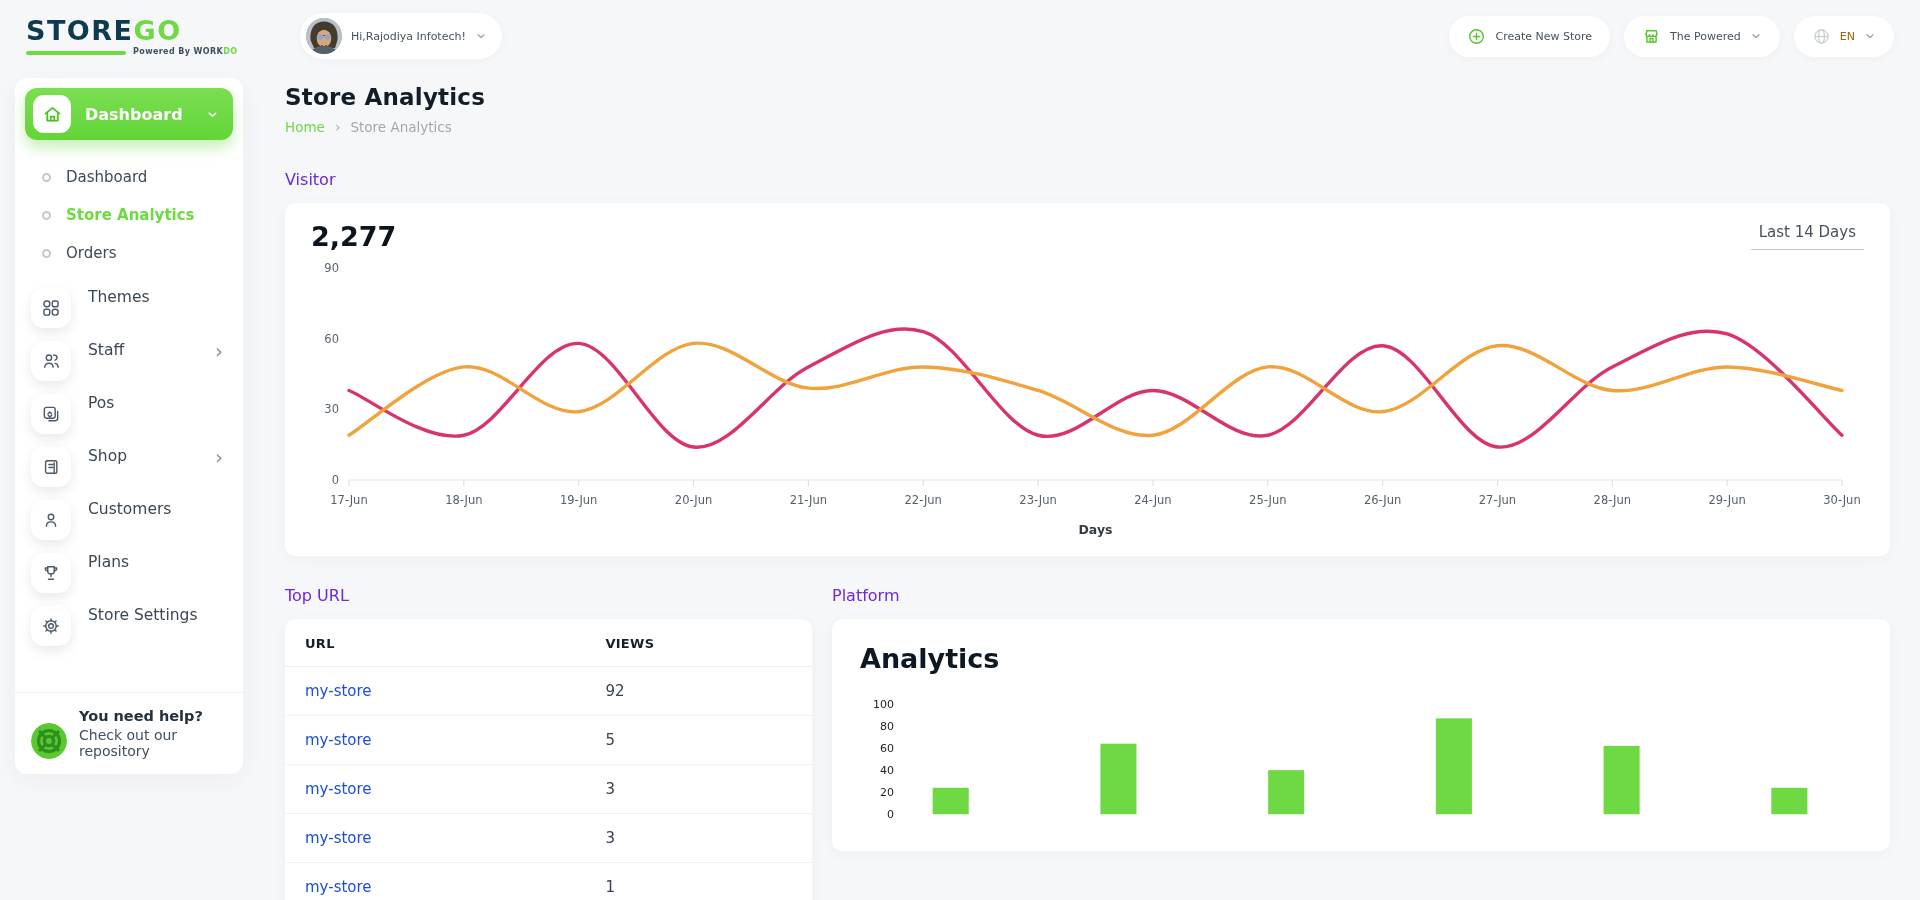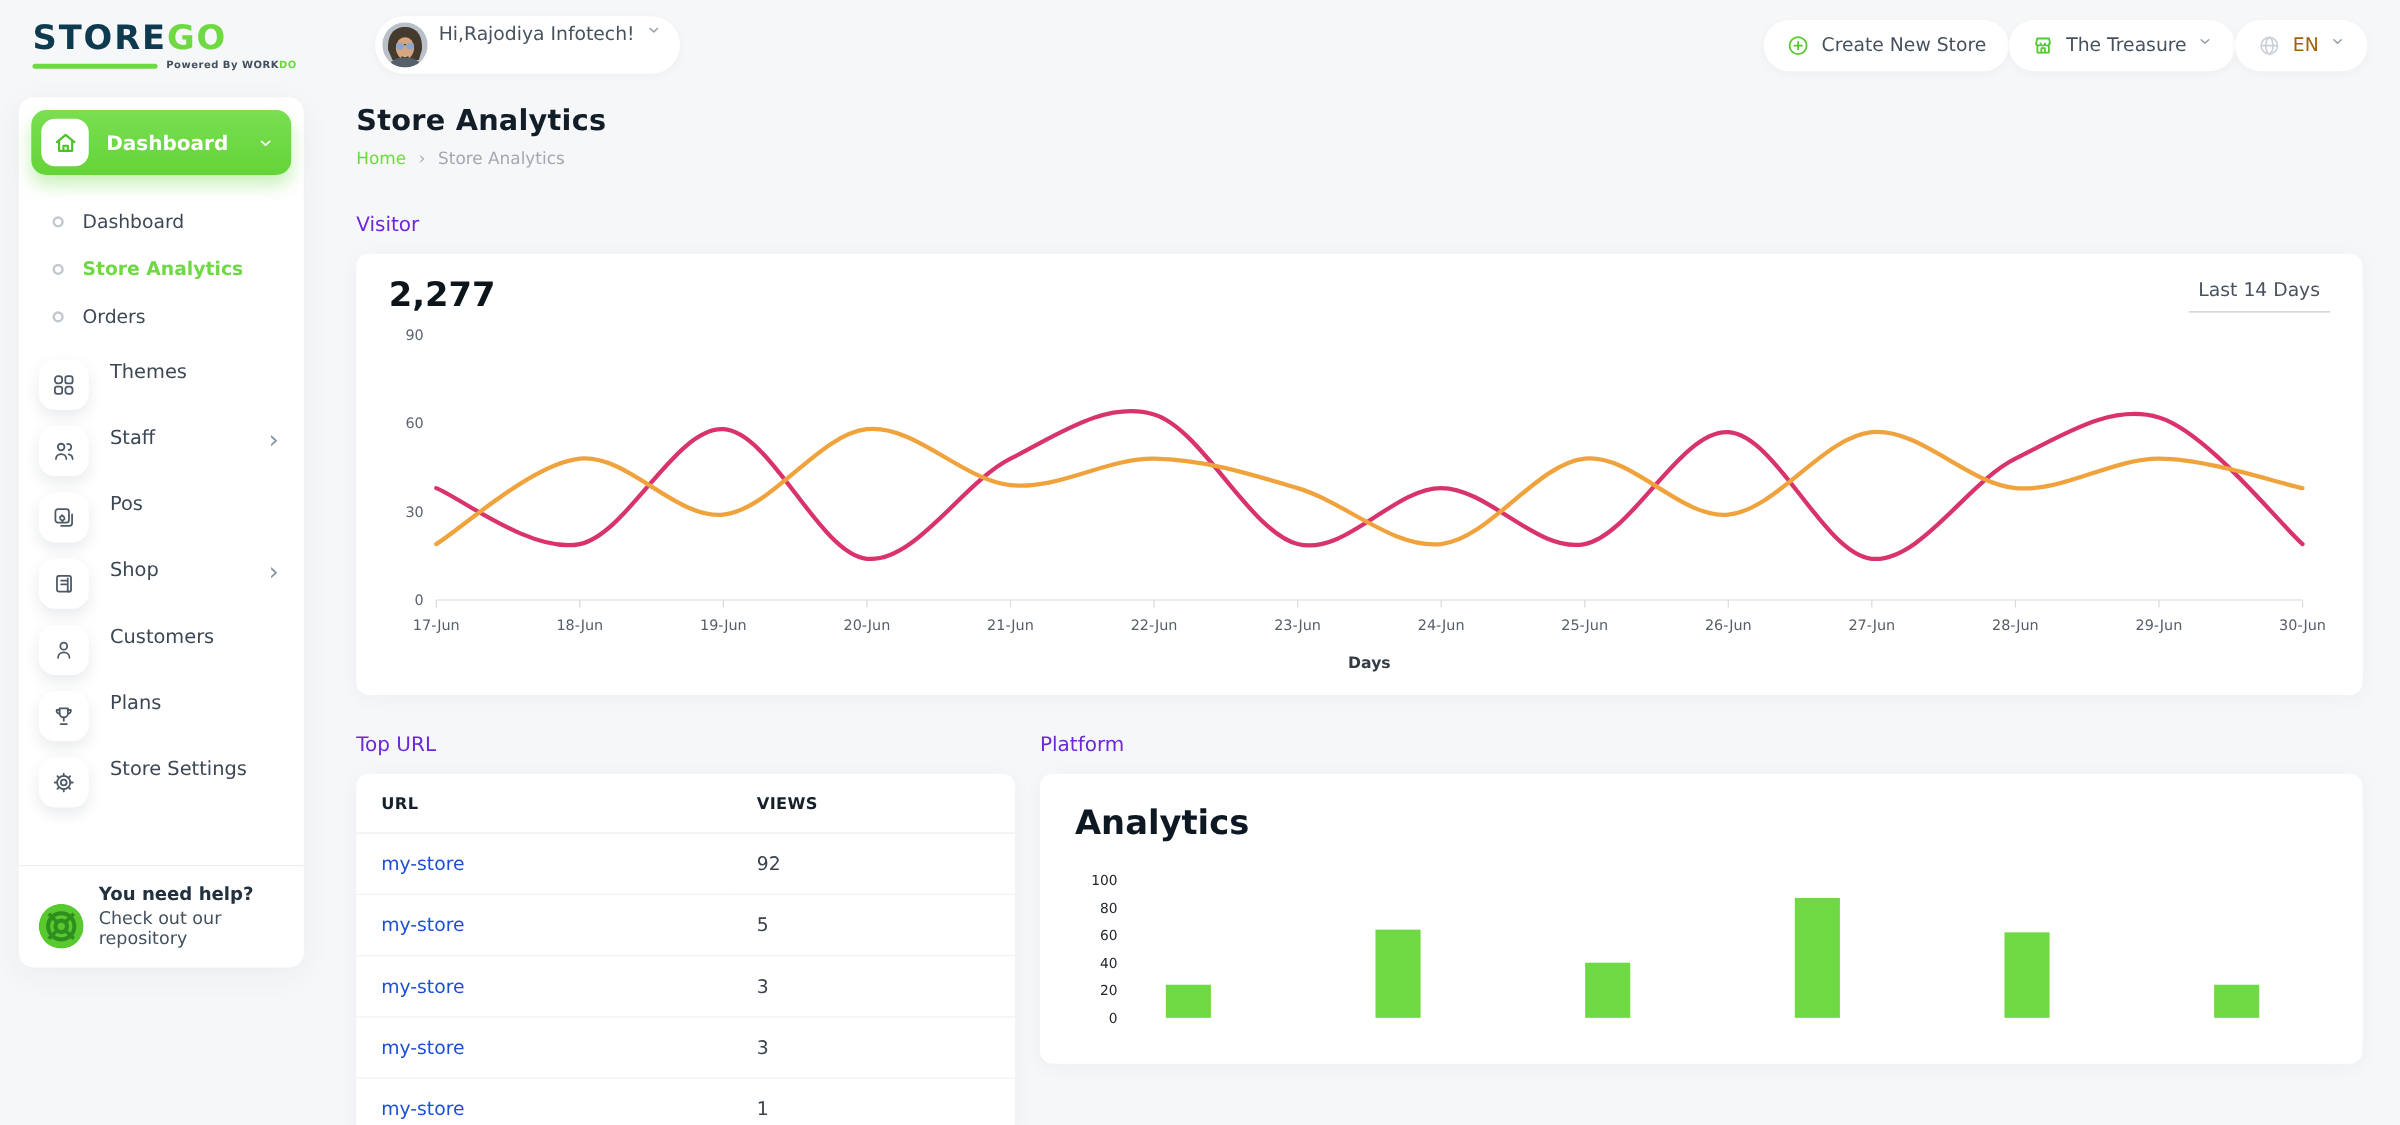--- a/index.html
+++ b/index.html
@@ -9,25 +9,25 @@
 
   
   .header{display:flex;align-items:center;height:62px;padding:10px 26px 0 26px}
   .logo{width:230px;cursor:pointer}
   .logo-text{font-size:27px;font-weight:bold;letter-spacing:1.5px;line-height:1}
   .logo-store{color:#0e3a50}.logo-go{color:#6fd943}
   .logo-sub{display:flex;align-items:flex-end;gap:7px;margin-top:3px}
   .logo-bar{height:4px;width:100px;background:#6fd943;border-radius:2px;margin-bottom:1px}
   .logo-powered{font-size:8px;font-weight:bold;color:#42505c;letter-spacing:.4px;white-space:nowrap}
   .logo-powered .do{color:#6fd943}
-  .pill{display:flex;align-items:flex-start;gap:9px;background:#fff;border-radius:26px;padding:11px 18px;
-        font-size:15px;color:#47525e;box-shadow:0 2px 8px rgba(25,45,65,.04);cursor:pointer;white-space:nowrap}
+  .pill{display:flex;align-items:center;gap:9px;background:#fff;border-radius:26px;padding:11px 18px;
+        font-size:11px;color:#47525e;box-shadow:0 2px 8px rgba(25,45,65,.04);cursor:pointer;white-space:nowrap}
   .user-chip{margin-left:44px;padding:5px 15px 5px 6px}
   .avatar{width:36px;height:36px;border-radius:50%;overflow:hidden;background:#b9c0c9;flex:none}
-  .header-right{margin-left:auto;display:flex;align-items:center;}
+  .header-right{margin-left:auto;display:flex;align-items:center;gap:14px}
   .chev{width:12px;height:12px;stroke:#98a0ab;stroke-width:2.4;fill:none;stroke-linecap:round;stroke-linejoin:round}
   .lang-en{color:#a16207;font-weight:normal}
 
   
   .layout{display:flex;align-items:flex-start}
 
   
   .sidebar{width:228px;min-width:228px;margin:16px 0 0 15px;background:#fff;border-radius:12px;
            height:696px;display:flex;flex-direction:column;box-shadow:0 6px 24px rgba(30,50,70,.05)}
   .dash-btn{margin:10px;display:flex;align-items:center;gap:14px;border-radius:12px;padding:7px 14px 7px 8px;
@@ -115,21 +115,21 @@
         </svg>
       <span>Create New Store</span>
     </div>
     <div class="pill">
       <svg width="19" height="19" viewBox="0 0 24 24" fill="none" stroke="#56c72d" stroke-width="1.8" stroke-linecap="round" stroke-linejoin="round">
           <path d="M5 9.8 6 4.8h12l1 5"></path>
           <path d="M5 9.8a2.2 2.2 0 0 0 4.4 0 2.2 2.2 0 0 0 4.4 0 2.2 2.2 0 0 0 4.4 0"></path>
           <path d="M6.2 12V19h11.6v-7"></path>
           <path d="M10.2 19v-4.4h3.6V19"></path>
         </svg>
-      <span>The Treasure</span>
+      <span>The Powered</span>
       <svg class="chev" viewBox="0 0 24 24">
           <path d="M6 9.5 12 15l6-5.5"></path>
         </svg>
     </div>
     <div class="pill">
       <svg width="19" height="19" viewBox="0 0 24 24" fill="none" stroke="#c9cfd7" stroke-width="1.6">
           <circle cx="12" cy="12" r="8.3"></circle>
           <ellipse cx="12" cy="12" rx="3.6" ry="8.3"></ellipse>
           <path d="M3.7 12h16.6"></path>
         </svg>

